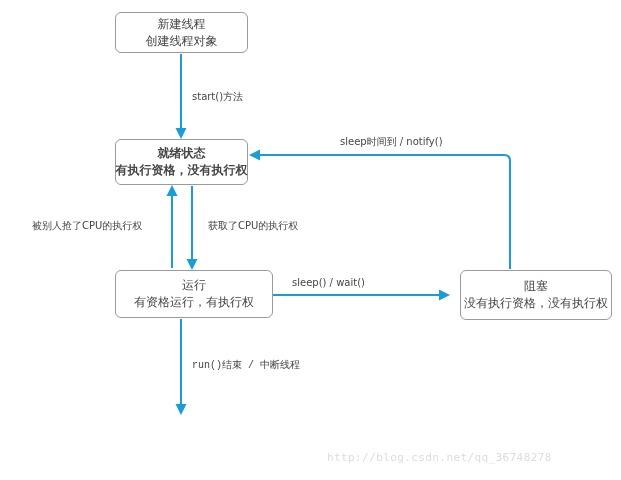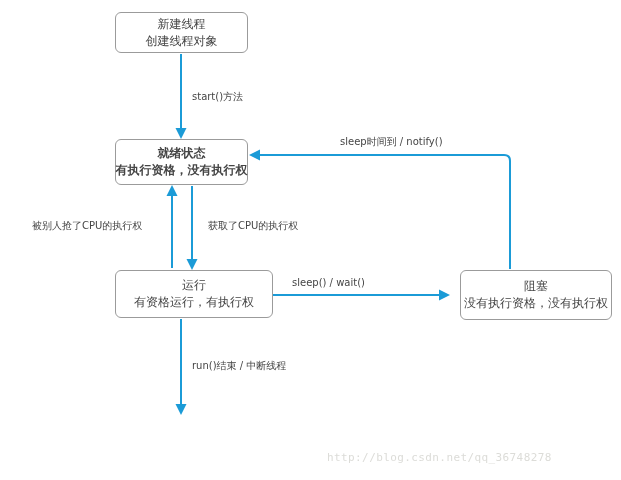--- a/index.html
+++ b/index.html
@@ -97,17 +97,17 @@
     <div>阻塞</div>
     <div>没有执行资格，没有执行权</div>
   </div>
 
 
   <div class="edge-label" style="left:192px;top:89px;">start()方法</div>
   <div class="edge-label" style="left:32px;top:218px;">被别人抢了CPU的执行权</div>
   <div class="edge-label" style="left:208px;top:218px;">获取了CPU的执行权</div>
   <div class="edge-label" style="left:284px;top:275px;margin-left:8px;">sleep() / wait()</div>
   <div class="edge-label" style="left:340px;top:134px;">sleep时间到 / notify()</div>
-  <div class="edge-label" style="left:192px;top:358px;">run()结束 / 中断线程</div>
+  <div class="edge-label" style="left:192px;top:358px;font-family:Liberation Mono, monospace;">run()结束 / 中断线程</div>
 
   <div class="watermark">http://blog.csdn.net/qq_36748278</div>
 
 </div>
 
 </body></html>

